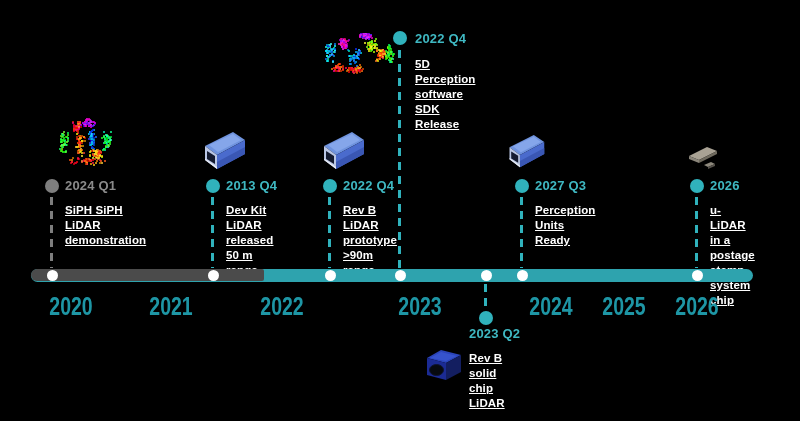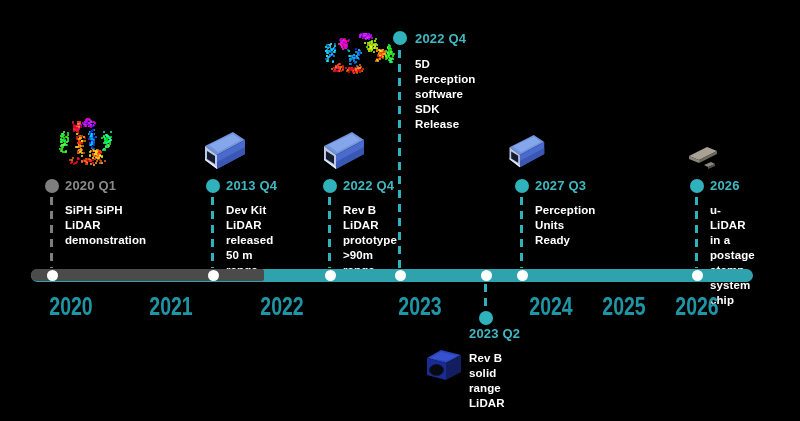--- a/index.html
+++ b/index.html
@@ -7,21 +7,21 @@
          font-family:"Liberation Sans",sans-serif;}
   .ms{position:absolute;top:0;width:0;height:0;overflow:visible;}
   .dot{position:absolute;left:-7px;width:14px;height:14px;border-radius:50%;background:#30B2BC;}
   .dot.gray{background:#7E7E7E;}
   .dash{position:absolute;left:-2px;width:3px;
         background:repeating-linear-gradient(180deg,#30B2BC 0 8px,transparent 8px 14px);}
   .dash.gray{background:repeating-linear-gradient(180deg,#7E7E7E 0 8px,transparent 8px 14px);}
   .date{position:absolute;font-size:13px;font-weight:bold;color:#3FB8C2;white-space:nowrap;letter-spacing:.2px;}
   .date.gray{color:#8A8A8A;}
   .desc{position:absolute;font-size:11.5px;font-weight:bold;color:#fff;line-height:15px;
-        white-space:pre-line;letter-spacing:.1px;}
+        white-space:pre-line;letter-spacing:.1px;text-decoration:underline;}
   .bar{position:absolute;left:31px;top:269px;width:722px;height:13px;border-radius:7px;background:#2EA3AE;}
   .bar-gray{position:absolute;left:31px;top:269px;width:233px;height:12px;
             border-radius:6px 2px 2px 6px;background:#4B4B4B;}
   .bardot{position:absolute;top:270px;width:11px;height:11px;border-radius:50%;background:#fff;}
   .year{position:absolute;top:291px;width:80px;text-align:center;font-size:26px;font-weight:bold;
         color:#1E96A5;transform:scaleX(.75);transform-origin:50% 50%;letter-spacing:0px;}
   .pc{position:absolute;overflow:hidden;background:#000;}
   .pc.oval{border-radius:50%;}
   .pc i{position:absolute;width:2px;height:2px;border-radius:1px;}
   .img{position:absolute;display:block;}
@@ -478,21 +478,21 @@
         <i style="left:29.8px;top:19.9px;background:hsl(332,100%,44%)"></i>
         <i style="left:61.5px;top:28.2px;background:hsl(138,100%,46%)"></i>
         <i style="left:59.0px;top:32.7px;background:hsl(136,100%,50%)"></i>
         <i style="left:31.3px;top:43.0px;background:hsl(59,100%,53%)"></i>
         <i style="left:41.4px;top:42.6px;background:hsl(64,100%,47%)"></i>
         <i style="left:35.5px;top:31.5px;background:hsl(38,100%,45%)"></i>
         <i style="left:60.4px;top:31.8px;background:hsl(154,100%,55%)"></i>
       </div>
     <span class="dot gray" style="top:179px"></span>
     <span class="dash gray" style="top:197px;height:71px"></span>
-    <span class="date gray" style="left:13px;top:178px">2020 Q1</span>
+    <span class="date gray" style="left:13px;top:178px">2024 Q1</span>
     <span class="desc" style="left:13px;top:203px">SiPH SiPH LiDAR
 demonstration</span>
   </div>
 
   <div class="ms" style="left:213px">
     <svg class="img" style="left:-16px;top:124px" width="54" height="46">
         <use href="#lidarbox"></use>
       </svg>
     <span class="dot" style="top:179px"></span>
     <span class="dash" style="top:197px;height:71px"></span>
@@ -1006,21 +1006,21 @@
     <span class="desc" style="left:13px;top:203px">u-LiDAR in a
 postage stamp
 system chip</span>
   </div>
 
   <div class="ms" style="left:486px">
     <span class="dash" style="top:284px;height:27px"></span>
     <span class="dot" style="top:311px"></span>
     <span class="date" style="left:-17px;top:326px">2023 Q2</span>
     <span class="desc" style="left:-17px;top:351px">Rev B solid
-range LiDAR</span>
+chip LiDAR</span>
     <svg class="img" style="left:-62px;top:345px" width="40" height="38">
         <use href="#ssbox"></use>
       </svg>
   </div>
 
   <div class="bar"></div>
   <div class="bar-gray"></div>
 
   <span class="bardot" style="left:47px"></span>
   <span class="bardot" style="left:208px"></span>

